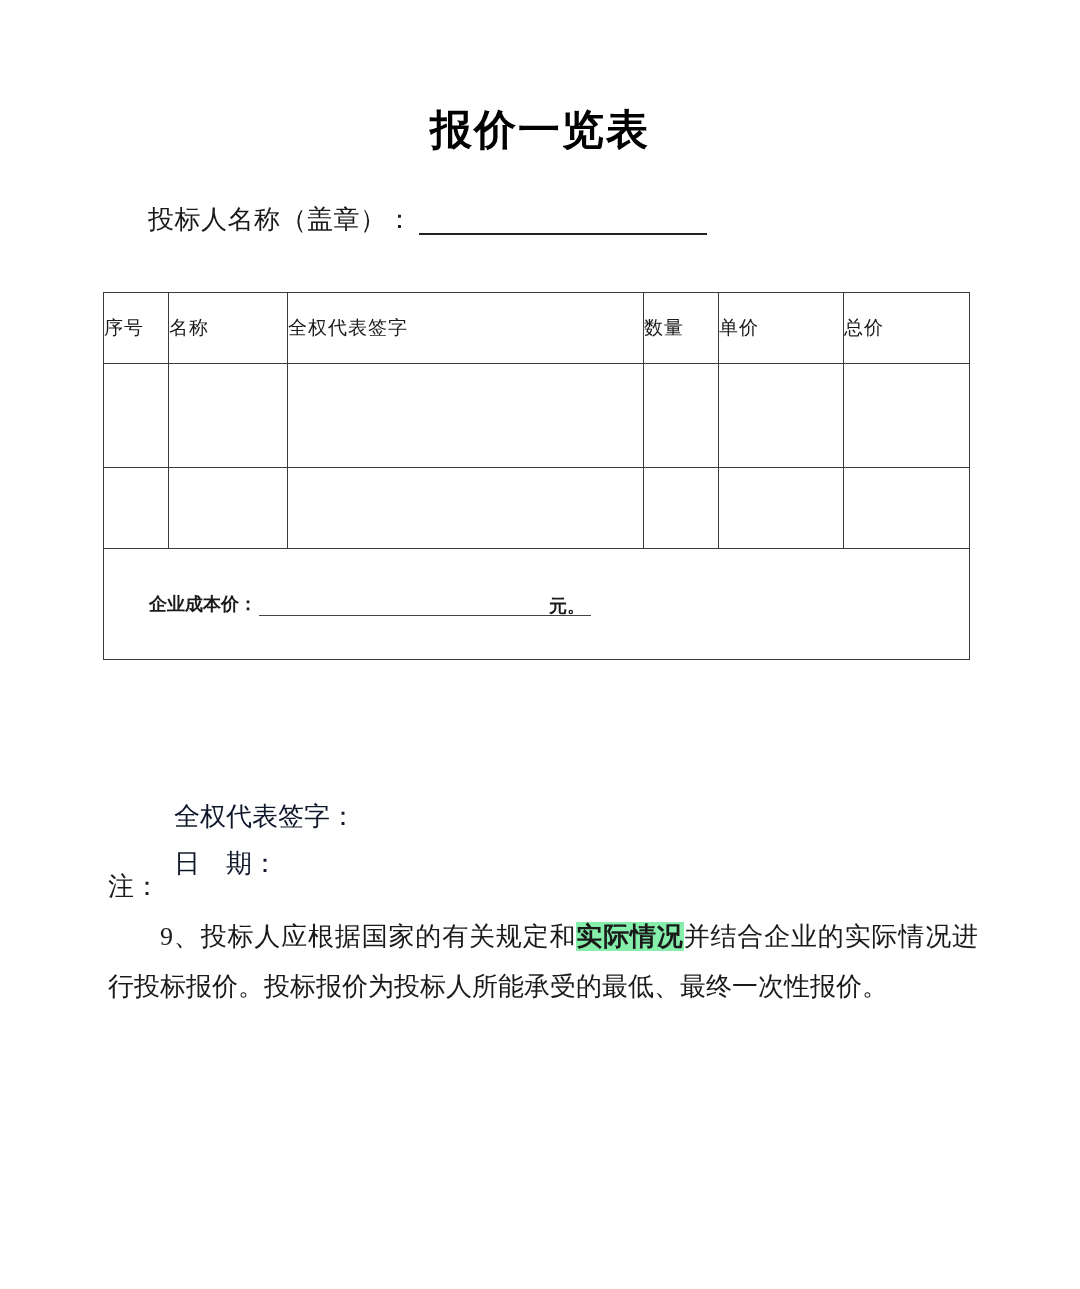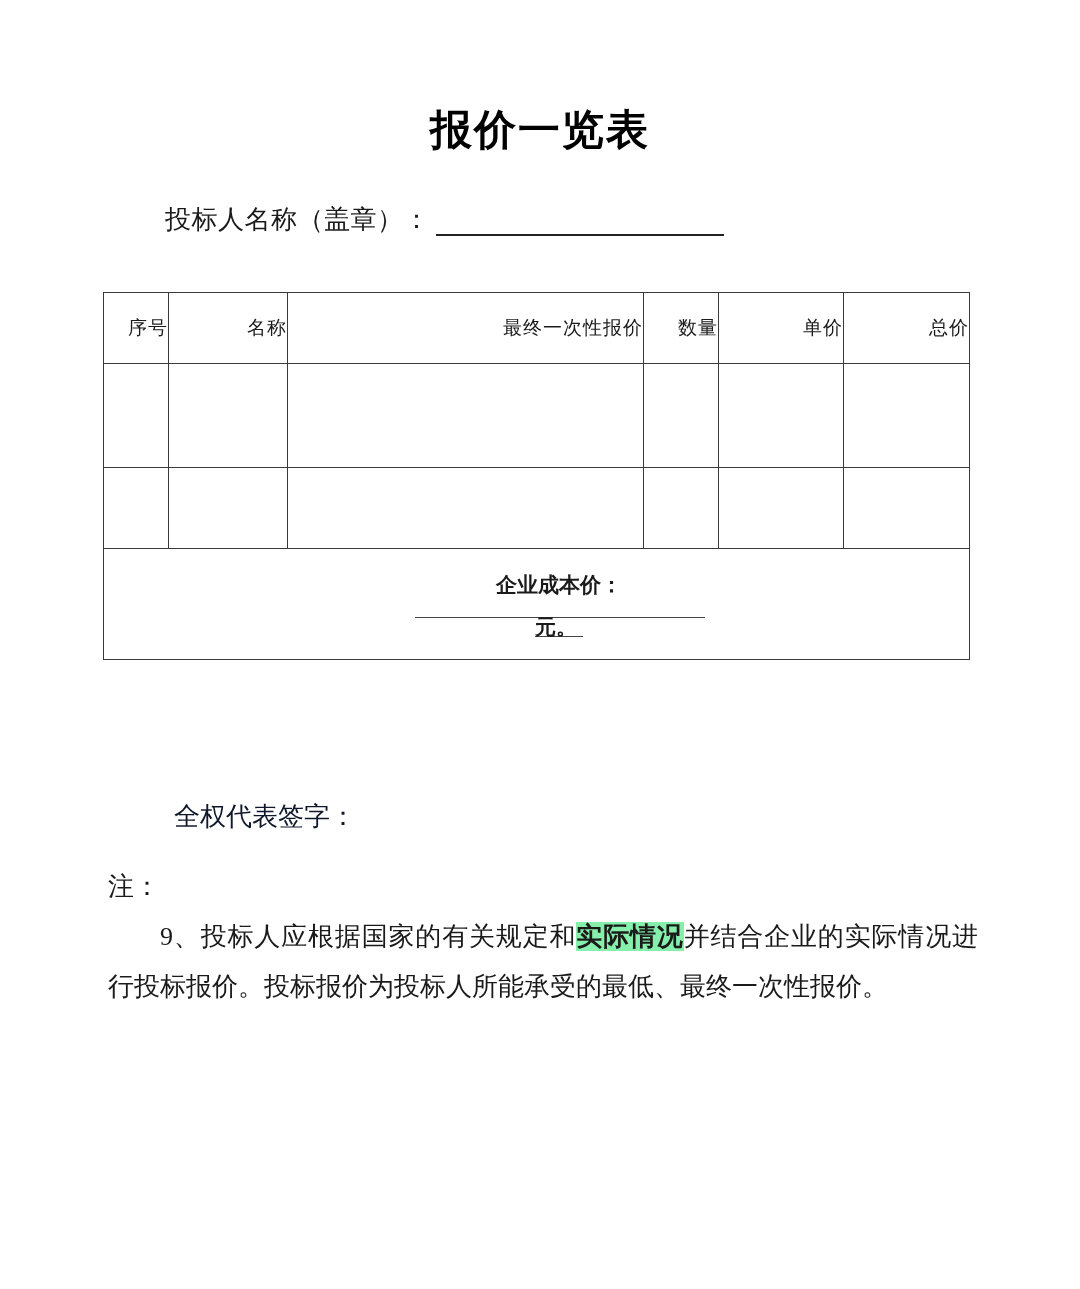--- a/index.html
+++ b/index.html
@@ -32,24 +32,24 @@
     font-weight: bold;
     letter-spacing: 2px;
     line-height: 1.15;
     color: #000;
     font-family: "Liberation Serif", "DejaVu Serif", serif;
   }
 
   
   .bidder-row {
     position: absolute;
-    left: 165px;
+    left: 148px;
     top: 203px;
     display: flex;
-    align-items: center;
+    align-items: flex-start;
     font-size: 26px;
     line-height: 1.3;
     color: #1a1a1a;
   }
   .bidder-label {
     white-space: nowrap;
     letter-spacing: 0.5px;
   }
   .bidder-blank {
     display: inline-block;
@@ -65,21 +65,21 @@
     left: 103px;
     top: 292px;
     width: 866px;
     border-collapse: collapse;
     table-layout: fixed;
   }
   .quote-table td {
     border: 1px solid #3a3a3a;
     padding: 0;
     vertical-align: middle;
-    text-align: right;
+    text-align: left;
     font-size: 19px;
     color: #1a1a1a;
     font-family: "Liberation Serif", "DejaVu Serif", serif;
   }
   .quote-table tr.head-row td { height: 70px; }
   .quote-table tr.body-row-1 td { height: 103px; }
   .quote-table tr.body-row-2 td { height: 80px; }
   .quote-table tr.total-row td { height: 93px; }
   .quote-table tr.cost-row td { height: 110px; }
 
@@ -119,27 +119,26 @@
     display: inline-block;
     width: 390px;
     border-bottom: 1px solid #444;
     height: 18px;
     margin-left: 2px;
   }
   .gap-mid { display: inline-block; width: 30px; }
 
   .cost-inner {
     display: flex;
-    align-items: center;
+    align-items: flex-end;
     padding-left: 45px;
-    font-size: 21px;
+    font-size: 18px;
     font-weight: bold;
     box-sizing: border-box;
     width: 100%;
-    flex-direction: column;
   }
   .cost-blank {
     display: inline-block;
     width: 290px;
     border-bottom: 1px solid #444;
     height: 18px;
     margin-left: 2px;
   }
   .cost-unit {
     display: inline-block;
@@ -207,21 +206,21 @@
     </colgroup>
     <tbody>
       <tr class="head-row">
         <td>
           <span class="th-text">序号</span>
         </td>
         <td>
           <span class="th-text">名称</span>
         </td>
         <td>
-          <span class="th-text">最终一次性报价</span>
+          <span class="th-text">全权代表签字</span>
         </td>
         <td>
           <span class="th-text">数量</span>
         </td>
         <td>
           <span class="th-text">单价</span>
         </td>
         <td>
           <span class="th-text">总价</span>
         </td>
@@ -254,20 +253,23 @@
             <span class="cost-unit">元。</span>
           </div>
         </td>
       </tr>
     </tbody>
   </table>
 
   <div class="sig-line sig-rep">
     <span>全权代表签字：</span>
   </div>
+  <div class="sig-line sig-date">
+    <span>日　期：</span>
+  </div>
 
   <div class="notes">
     <p class="note-head">注：</p>
     <p class="note-para">
       <span>9、投标人应根据国家的有关规定和</span><span class="hl">实际情况</span><span>并结合企业的实际情况进行投标报价。</span><span class="bold">投标报价为投标人所能承受的最低、最终一次性报价。</span>
     </p>
   </div>
 
 </div>
 

